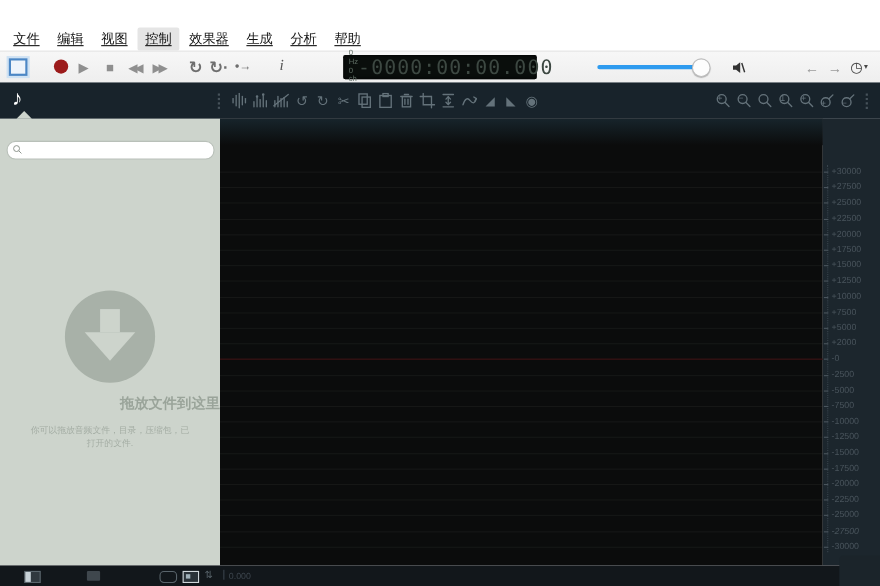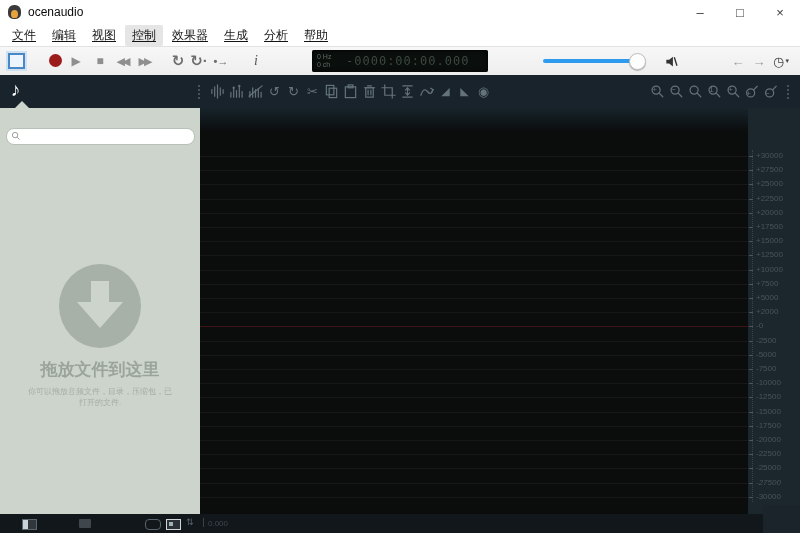--- a/index.html
+++ b/index.html
@@ -26,21 +26,21 @@
   .rec{position:absolute;left:49px;top:7px;width:13px;height:13px;border-radius:50%;background:#9c1b1b;}
   .tglyph{position:absolute;top:0;height:28px;display:flex;align-items:center;justify-content:center;color:#8f8f8f;font-size:12px;}
   .tsm{font-size:11px;letter-spacing:-3px;padding-right:3px;}
   .loopg{color:#6e6e6e;font-size:15px;font-weight:bold;}
   .infoi{font-family:"Liberation Serif","DejaVu Serif",serif;font-style:italic;font-size:14px;color:#555;}
   .timedisp{position:absolute;left:312px;top:3px;width:176px;height:22px;background:#0a0e0c;border-radius:2px;
             box-shadow:inset 0 0 4px #000;display:flex;align-items:center;}
   .tdleft{margin-left:5px;display:flex;flex-direction:column;line-height:8px;}
   .tdleft span{font-size:7px;color:#5e6c63;}
   .tdtime{flex:1;text-align:center;font-family:"DejaVu Sans Mono","Liberation Mono",monospace;
-          font-size:12px;color:#3d4842;letter-spacing:1px;padding-right:4px;}
+          font-size:18px;color:#3d4842;letter-spacing:1px;padding-right:4px;}
   .voltrack{position:absolute;left:543px;top:12px;width:96px;height:4px;background:#2e9bef;border-radius:2px;}
   .volthumb{position:absolute;left:629px;top:6px;width:15px;height:15px;background:#fdfdfd;border:1px solid #bdbdbd;border-radius:50%;box-shadow:0 1px 1px rgba(0,0,0,.25);}
   .navarrow{font-weight:bold;color:#9a9a9a;font-size:13px;}
   .histwrap{color:#474747;font-size:13px;display:flex;align-items:center;gap:1px;}
   .histcaret{font-size:7px;color:#474747;}
 
   
   .toolbar2{position:absolute;top:75px;left:0;right:0;height:33px;background:#18232b;}
   .noteicon{position:absolute;left:11px;top:4px;font-size:19px;color:#fff;}
   .tabpointer{position:absolute;left:15px;top:26px;width:0;height:0;border-left:7px solid transparent;border-right:7px solid transparent;border-bottom:7px solid #cdd4cc;}
@@ -55,21 +55,21 @@
 
   
   .sidebar{position:absolute;left:0;top:108px;width:200px;height:406px;background:#cdd4cc;}
   .sbheader{position:absolute;top:5px;left:0;width:100%;text-align:center;font-size:12px;color:#2e2e2e;}
   .searchbox{position:absolute;left:6px;top:20px;width:187px;height:15px;background:#fff;border:1px solid #b9c0b9;border-radius:8px;}
   .searchbox input{position:absolute;left:17px;top:0;width:165px;height:13px;border:none;outline:none;font-size:10px;background:transparent;}
   .searchbox svg{position:absolute;left:4px;top:2px;width:10px;height:10px;stroke:#8a928a;fill:none;stroke-width:1.4;}
   .dropcircle{position:absolute;left:59px;top:156px;width:82px;height:84px;border-radius:50%;background:#a8b1a8;}
   .arrshaft{position:absolute;left:32px;top:17px;width:18px;height:21px;background:#cdd4cc;}
   .arrhead{position:absolute;left:18px;top:38px;width:0;height:0;border-left:23px solid transparent;border-right:23px solid transparent;border-top:26px solid #cdd4cc;}
-  .droptitle{position:absolute;left:0;top:250px;width:100%;text-align:center;font-size:17px;font-weight:bold;color:#9aa49a;}
+  .droptitle{position:absolute;left:0;top:250px;width:100%;text-align:right;font-size:13px;font-weight:bold;color:#9aa49a;}
   .drophint{position:absolute;left:25px;top:278px;width:150px;text-align:center;font-size:8px;line-height:11px;color:#a4ada4;}
   .wave{position:absolute;left:200px;top:108px;width:548px;height:406px;background:#0b0c0c;}
   .wave::before{content:"";position:absolute;left:0;top:0;width:100%;height:24px;background:linear-gradient(#17242b,#0b0c0c);}
   .gline{position:absolute;left:0;width:100%;height:1px;background:rgba(70,78,72,0.18);}
   .zline{position:absolute;left:0;width:100%;height:1px;background:#3f1315;}
   .ruler{position:absolute;left:748px;top:108px;width:52px;height:406px;background:#1c262d;}
   .rdots{position:absolute;left:4px;top:42px;height:352px;width:0;border-left:1px dotted #38434b;}
   .rtick{position:absolute;left:1px;width:4px;height:1px;background:#4a555d;}
   .rlabel{position:absolute;left:8px;font-size:8px;color:#49545c;line-height:8px;}
 
@@ -152,29 +152,20 @@
       </symbol>
     <symbol id="mix" viewBox="0 0 16 16">
         <path d="M2,12 Q5,3 9,8 T15,6"></path>
         <polyline points="12.5,4.5 15,6 13.5,8.5"></polyline>
       </symbol>
   </defs>
 </svg>
 
 <div id="app">
 
-  <div class="titlebar">
-    <span class="appicon"></span>
-    <span class="apptitle">ocenaudio</span>
-    <div class="winbtns">
-      <span class="winbtn">–</span>
-      <span class="winbtn">□</span>
-      <span class="winbtn">×</span>
-    </div>
-  </div>
 
   <div class="menubar">
       <span class="menu-item">文件</span>
       <span class="menu-item">编辑</span>
       <span class="menu-item">视图</span>
       <span class="menu-item active">控制</span>
       <span class="menu-item">效果器</span>
       <span class="menu-item">生成</span>
       <span class="menu-item">分析</span>
       <span class="menu-item">帮助</span>

